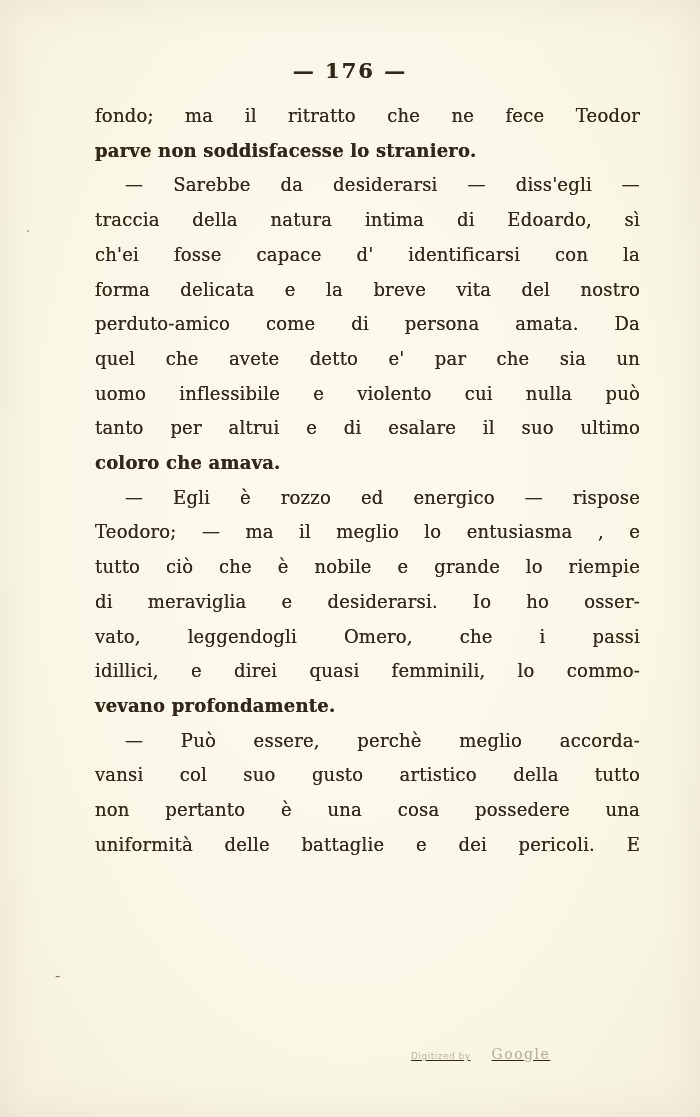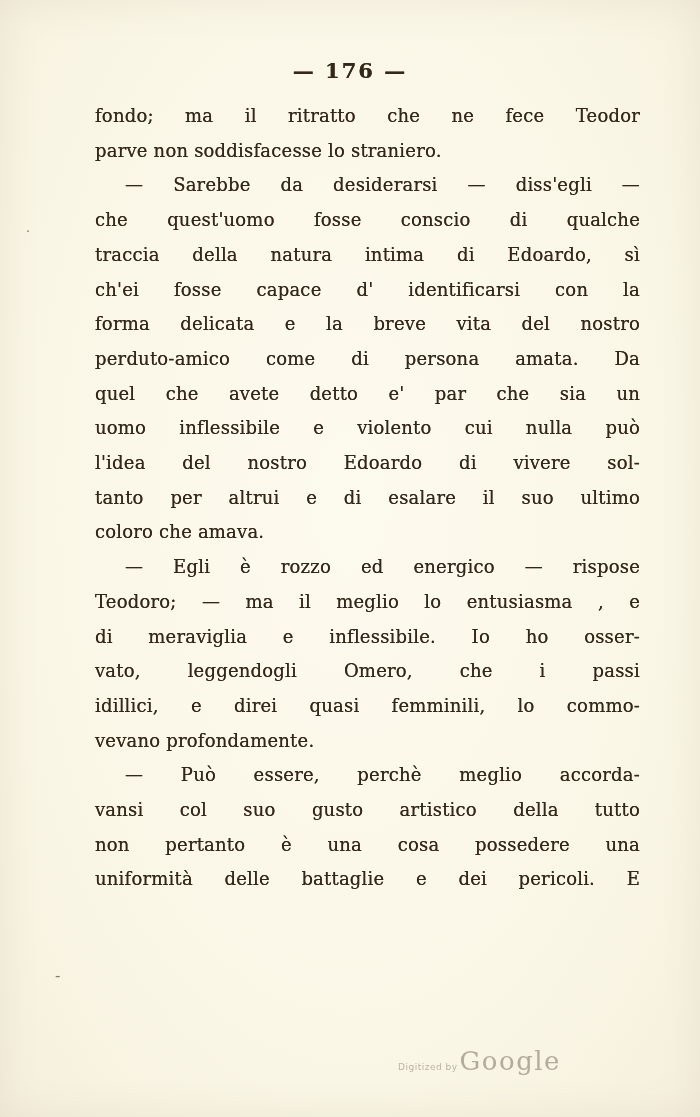--- a/index.html
+++ b/index.html
@@ -36,41 +36,43 @@
     text-shadow: 0 0 0.6px rgba(51,39,26,0.85);
     letter-spacing: 0.2px;
   }
   .para { margin: 0; }
   .line {
     text-align: justify;
     text-align-last: justify;
   }
   .line.last {
     text-align-last: left;
+    font-weight: bold;
   }
   .para.indent .line.first {
     padding-left: 30px;
   }
   .footer {
     position: absolute;
     top: 1046px;
-    left: 398px;
+    left: 411px;
     display: flex;
     align-items: baseline;
-    gap: 2px;
+    gap: 21px;
+    text-decoration: underline;
   }
   .digitized {
     font-family: "DejaVu Sans", sans-serif;
     font-size: 9px;
     color: #b9b3a6;
     letter-spacing: 0.5px;
   }
   .google-logo {
     font-family: "DejaVu Serif", serif;
-    font-size: 26px;
+    font-size: 14px;
     color: #b3ac9e;
     letter-spacing: 1.5px;
   }
   .artifact {
     position: absolute;
     color: #4a3c2a;
     opacity: 0.65;
     font-size: 16px;
   }
   .artifact.dash-left { left: 55px; top: 966px; }
@@ -83,35 +85,34 @@
 
   <div class="page-number">— 176 —</div>
 
   <div class="text-block" id="text-block">
       <div class="para">
         <div class="line first">fondo; ma il ritratto che ne fece Teodor</div>
         <div class="line last">parve non soddisfacesse lo straniero.</div>
       </div>
       <div class="para indent">
         <div class="line first">— Sarebbe da desiderarsi — diss'egli —</div>
-        <div class="line">che quest'uomo fosse conscio di qualche</div>
         <div class="line">traccia della natura intima di Edoardo, sì</div>
         <div class="line">ch'ei fosse capace d' identificarsi con la</div>
         <div class="line">forma delicata e la breve vita del nostro</div>
         <div class="line">perduto-amico come di persona amata. Da</div>
         <div class="line">quel che avete detto e' par che sia un</div>
         <div class="line">uomo inflessibile e violento cui nulla può</div>
-        <div class="line">l'idea del nostro Edoardo di vivere sol-</div>
         <div class="line">tanto per altrui e di esalare il suo ultimo</div>
         <div class="line last">coloro che amava.</div>
       </div>
       <div class="para indent">
         <div class="line first">— Egli è rozzo ed energico — rispose</div>
         <div class="line">Teodoro; — ma il meglio lo entusiasma , e</div>
-        <div class="line">di meraviglia e inflessibile. Io ho osser-</div>
+        <div class="line">tutto ciò che è nobile e grande lo riempie</div>
+        <div class="line">di meraviglia e desiderarsi. Io ho osser-</div>
         <div class="line">vato, leggendogli Omero, che i passi</div>
         <div class="line">idillici, e direi quasi femminili, lo commo-</div>
         <div class="line last">vevano profondamente.</div>
       </div>
       <div class="para indent">
         <div class="line first">— Può essere, perchè meglio accorda-</div>
         <div class="line">vansi col suo gusto artistico della tutto</div>
         <div class="line">non pertanto è una cosa possedere una</div>
         <div class="line">uniformità delle battaglie e dei pericoli. E</div>
       </div>

